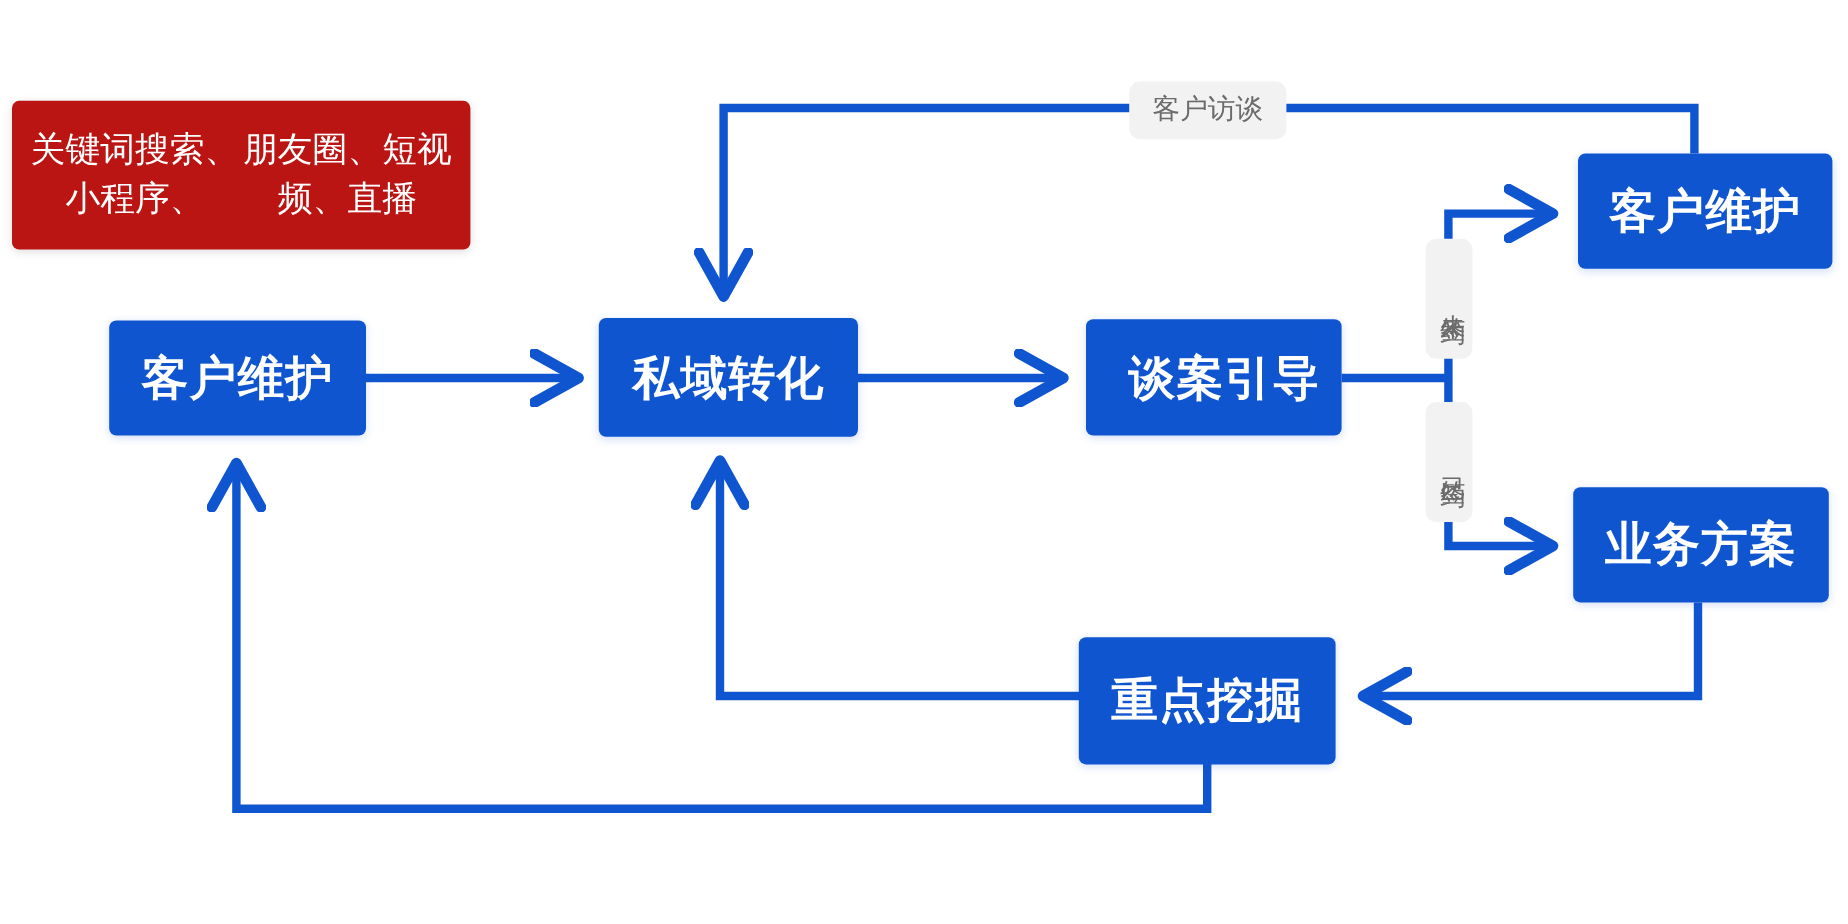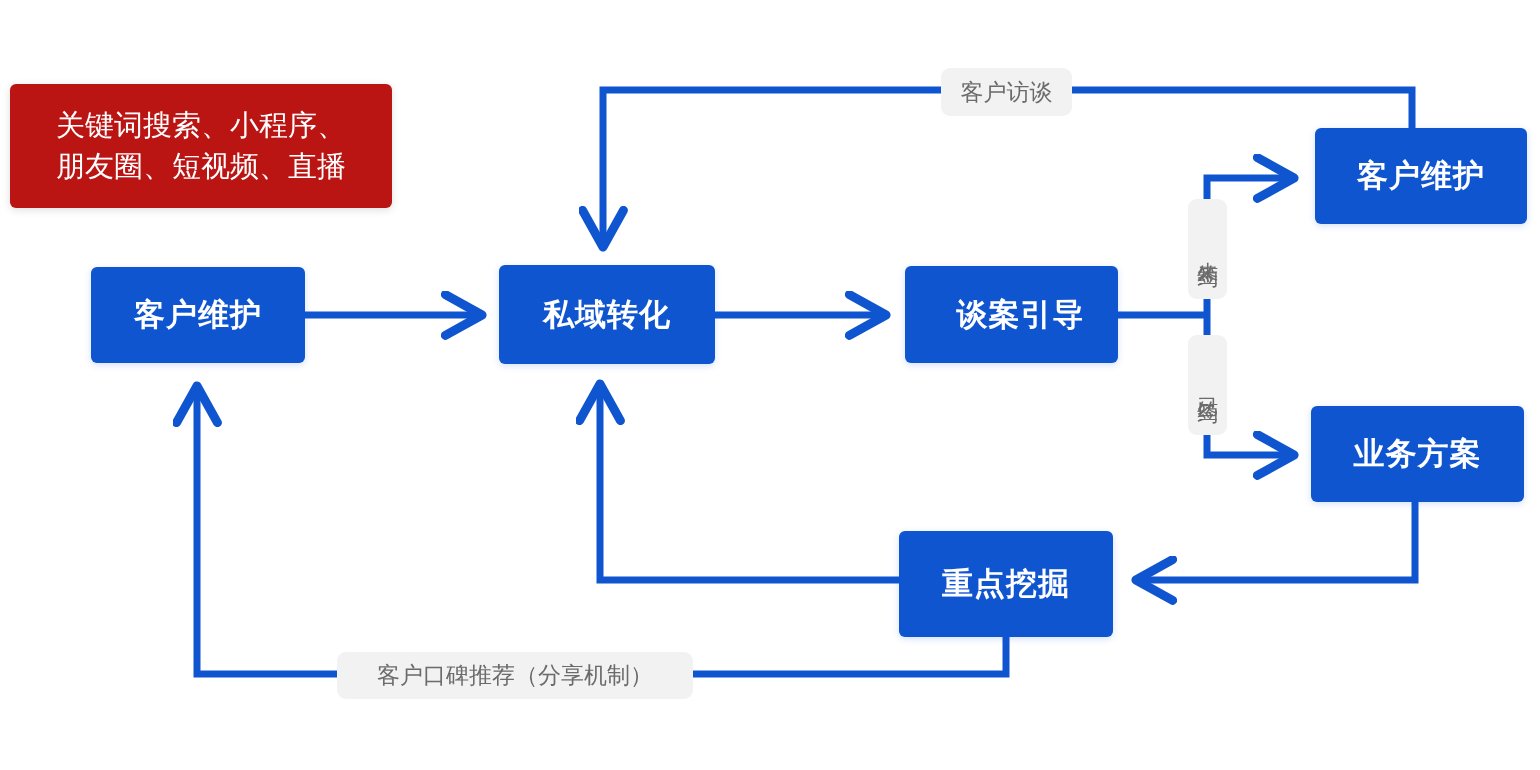--- a/index.html
+++ b/index.html
@@ -31,21 +31,21 @@
     justify-content: center;
     text-align: center;
     border-radius: 6px;
     box-sizing: border-box;
     z-index: 3;
   }
   .node-blue {
     background: #1055d0;
     color: #ffffff;
     font-weight: bold;
-    font-size: 31px;
+    font-size: 39px;
     letter-spacing: 1px;
     box-shadow: 0 2px 7px rgba(16,85,208,0.18);
   }
   .node-red {
     background: #ba1413;
     color: #ffffff;
     font-size: 29px;
     line-height: 1.42;
     padding: 10px 14px;
     font-weight: normal;
@@ -58,20 +58,21 @@
     border-radius: 9px;
     display: flex;
     align-items: center;
     justify-content: center;
     text-align: center;
     box-sizing: border-box;
     z-index: 4;
     font-size: 23px;
     line-height: 1.25;
     white-space: nowrap;
+    font-family: Liberation Mono, monospace;
   }
   .edge-label.vertical {
     writing-mode: vertical-rl;
     text-orientation: upright;
     font-size: 21px;
     letter-spacing: 3px;
     white-space: normal;
   }
 </style>
 </head>
@@ -101,21 +102,21 @@
       <path d="M1412,128 L1412,90 L603,90 L603,243" marker-end="url(#arrow)"></path>
 
       <path d="M1415,502 L1415,580 L1140,580" marker-end="url(#arrow)"></path>
 
       <path d="M900,580 L600,580 L600,388" marker-end="url(#arrow)"></path>
 
       <path d="M1006,628 L1006,674 L197,674 L197,390" marker-end="url(#arrow)"></path>
     </g>
   </svg>
 
-  <div class="node node-red" style="left:10px; top:84px; width:382px; height:124px; flex-direction:column;">
+  <div class="node node-red" style="left:10px; top:84px; width:382px; height:124px; flex-direction:row;">
     <span>关键词搜索、小程序、</span>
     <span>朋友圈、短视频、直播</span>
   </div>
 
   <div class="node node-blue" style="left:91px; top:267px; width:214px; height:96px;">客户维护</div>
 
   <div class="node node-blue" style="left:499px; top:265px; width:216px; height:99px;">私域转化</div>
 
   <div class="node node-blue" style="left:905px; top:266px; width:213px; height:97px;padding-left:18px;">谈案引导</div>
 
@@ -124,15 +125,14 @@
   <div class="node node-blue" style="left:1311px; top:406px; width:213px; height:96px;">业务方案</div>
 
   <div class="node node-blue" style="left:899px; top:531px; width:214px; height:106px;">重点挖掘</div>
 
   <div class="edge-label" style="left:941px; top:68px; width:131px; height:48px;">客户访谈</div>
 
   <div class="edge-label vertical" style="left:1188px; top:199px; width:39px; height:100px;">未签约</div>
 
   <div class="edge-label vertical" style="left:1188px; top:335px; width:39px; height:100px;">已签约</div>
 
-  <div class="edge-label" style="left:337px; top:652px; width:356px; height:47px;">客户口碑推荐（分享机制）</div>
 
 </div>
 
 </body></html>

